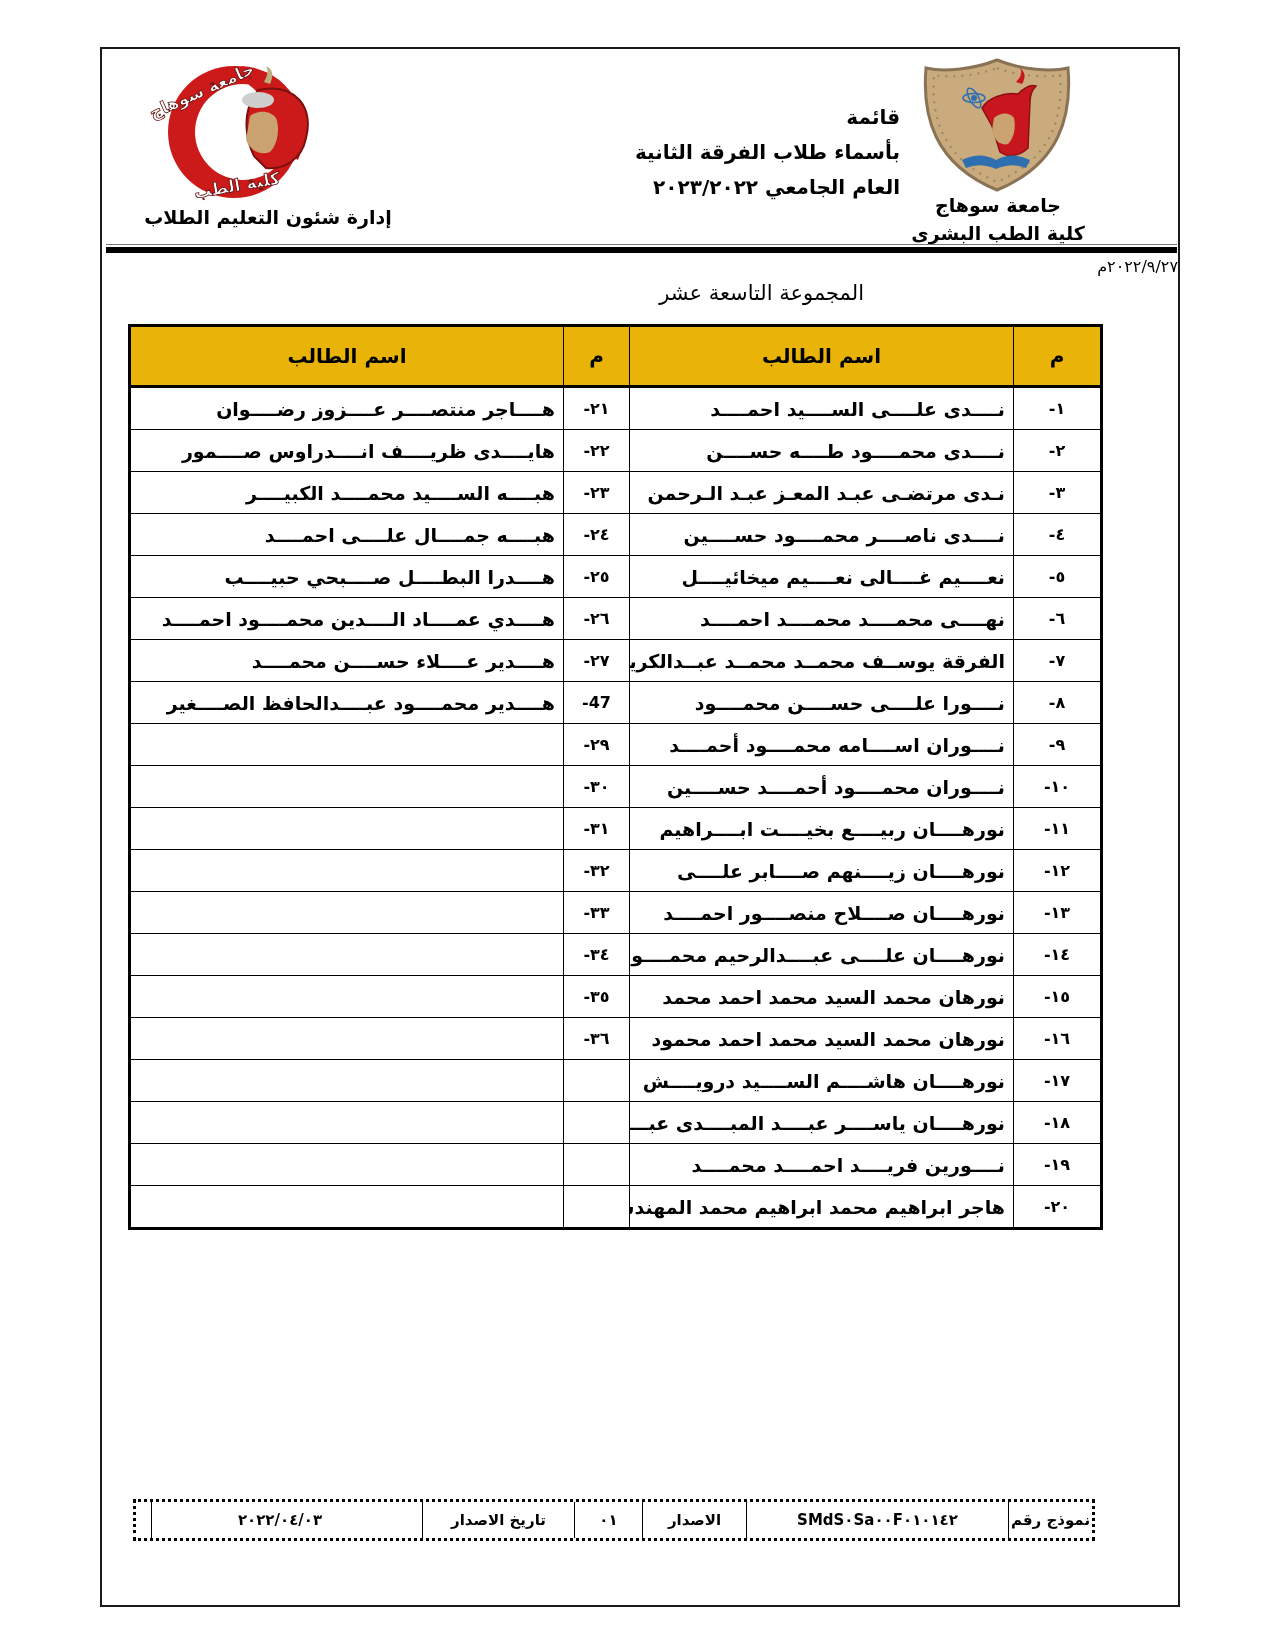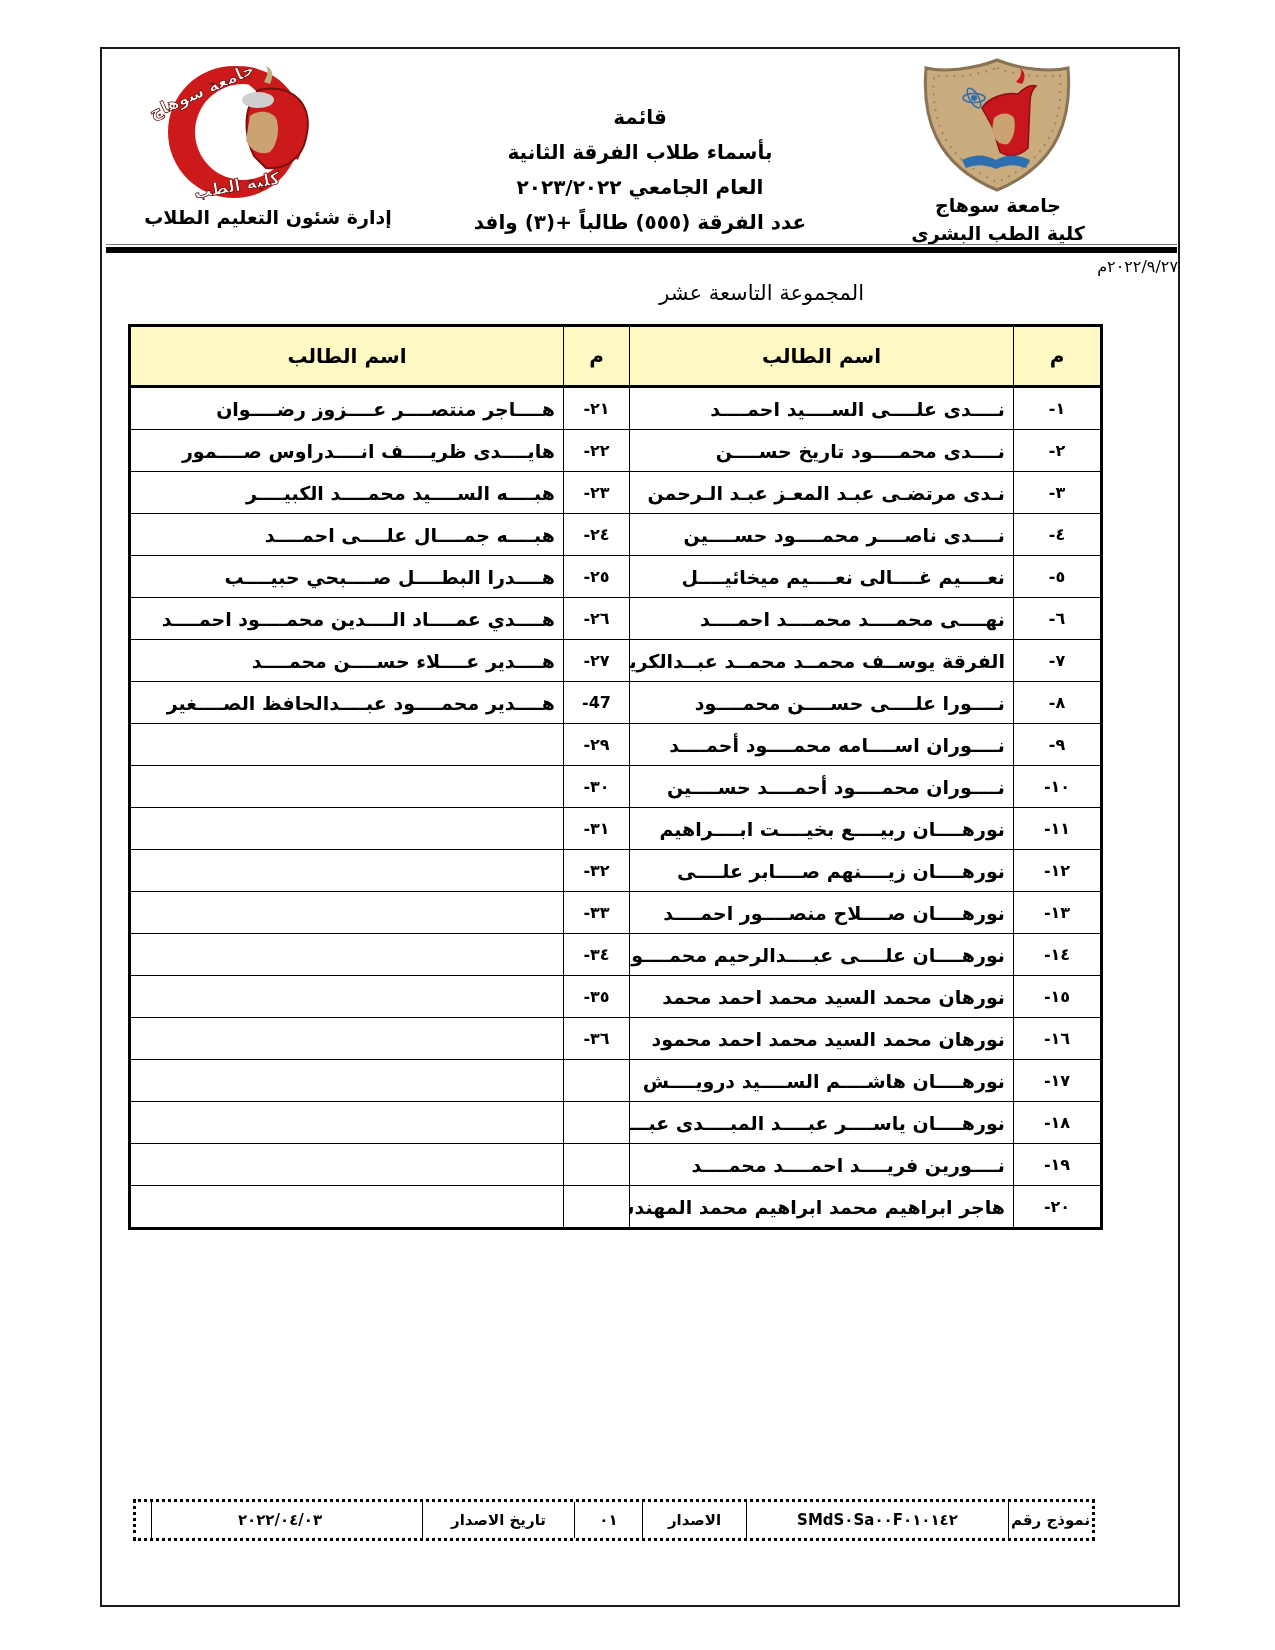--- a/index.html
+++ b/index.html
@@ -4,36 +4,36 @@
 <style>
   html,body{margin:0;padding:0;background:#e8e8e8;}
   .screen{position:relative;width:1275px;height:1650px;background:#ffffff;overflow:hidden;
           font-family:"DejaVu Sans",sans-serif;color:#000;direction:rtl;}
   .page-frame{position:absolute;left:100px;top:47px;width:1076px;height:1556px;border:2px solid #1a1a1a;}
 
   
   .logo-left{position:absolute;left:146px;top:60px;width:190px;height:150px;}
   .left-caption{position:absolute;left:118px;top:206px;width:300px;text-align:center;
                 font-size:19px;font-weight:bold;}
-  .center-head{position:absolute;left:380px;top:100px;width:520px;text-align:center;
+  .center-head{position:absolute;left:380px;top:100px;width:520px;
                font-size:20px;font-weight:bold;line-height:35px;}
   .logo-right{position:absolute;left:912px;top:56px;width:170px;height:138px;}
   .right-head{position:absolute;left:892px;top:191px;width:212px;text-align:center;
               font-size:19px;font-weight:bold;line-height:28px;}
   .rule{position:absolute;left:106px;top:247px;width:1071px;height:6px;background:#000;}
   .rule:before{content:"";position:absolute;top:-3px;left:0;width:100%;height:1px;background:#777;}
   .date-line{position:absolute;left:878px;top:257px;width:300px;text-align:right;
              font-size:16px;direction:rtl;}
   .group-title{position:absolute;left:364px;top:281px;width:500px;text-align:right;font-size:21px;}
 
   
   table.students{position:absolute;left:128px;top:324px;width:972px;border-collapse:collapse;
                  table-layout:fixed;direction:rtl;border:3px solid #000;}
   table.students th,table.students td{border:1px solid #000;overflow:hidden;white-space:nowrap;}
-  table.students thead th{height:56px;background:#fef9c3;font-size:20px;font-weight:bold;
+  table.students thead th{height:56px;background:#eab308;font-size:20px;font-weight:bold;
                           text-align:center;border-bottom:3px solid #000;}
   table.students tbody td{height:39px;}
   td.num{font-size:16px;font-weight:bold;text-align:center;margin-top:23px;}
   td.name{font-size:19px;font-weight:bold;text-align:right;padding:0 8px 0 2px;}
 
   
   .footer-table{position:absolute;left:133px;top:1499px;width:956px;height:36px;display:flex;
                 direction:rtl;border:3px dotted #000;font-size:15px;font-weight:bold;}
   .footer-table .fcell{border-left:1px solid #000;display:flex;align-items:center;justify-content:center;
                        height:100%;box-sizing:border-box;}
@@ -64,21 +64,20 @@
       <text x="58" y="36" font-size="17" font-weight="bold" fill="#ffffff" stroke="#5c0808" stroke-width="0.8" transform="rotate(-24 58 36)" text-anchor="middle">جامعة سوهاج</text>
       <text x="92" y="131" font-size="17" font-weight="bold" fill="#ffffff" stroke="#5c0808" stroke-width="0.8" transform="rotate(-10 92 131)" text-anchor="middle">كلية الطب</text>
     </svg>
   </div>
   <div class="left-caption">إدارة شئون التعليم الطلاب</div>
 
   <div class="center-head">
     <div>قائمة</div>
     <div>بأسماء طلاب الفرقة الثانية</div>
     <div>العام الجامعي ٢٠٢٣/٢٠٢٢</div>
-    <div>عدد الفرقة (٥٥٥) طالباً +(٣) وافد</div>
   </div>
 
   <div class="logo-right">
     <svg width="170" height="138" viewBox="0 0 170 138">
       <path d="M85,4 C110,14 140,16 156,12 C160,60 148,108 85,134 C22,108 10,60 14,12 C30,16 60,14 85,4 Z" fill="#c9ab7e" stroke="#8a7354" stroke-width="3"></path>
       <path d="M85,12 C106,20 132,22 148,19 C151,62 140,102 85,126 C30,102 19,62 22,19 C38,22 64,20 85,12 Z" fill="none" stroke="#9b8561" stroke-width="2" stroke-dasharray="2,6"></path>
       <g>
         <circle cx="62" cy="42" r="3" fill="#2e6fb0"></circle>
         <ellipse cx="62" cy="42" rx="11" ry="4.5" fill="none" stroke="#2e6fb0" stroke-width="1.5"></ellipse>
         <ellipse cx="62" cy="42" rx="11" ry="4.5" fill="none" stroke="#2e6fb0" stroke-width="1.5" transform="rotate(60 62 42)"></ellipse>
@@ -115,21 +114,21 @@
     </thead>
     <tbody>
         <tr>
           <td class="num">١-</td>
           <td class="name">نــــدى علــــى الســــيد احمــــد</td>
           <td class="num">٢١-</td>
           <td class="name">هــــاجر منتصــــر عــــزوز رضــــوان</td>
         </tr>
         <tr>
           <td class="num">٢-</td>
-          <td class="name">نــــدى محمــــود تاريخ حســــن</td>
+          <td class="name">نــــدى محمــــود طــــه حســــن</td>
           <td class="num">٢٢-</td>
           <td class="name">هايــــدى ظريــــف انــــدراوس صــــمور</td>
         </tr>
         <tr>
           <td class="num">٣-</td>
           <td class="name">نـدى مرتضـى عبـد المعـز عبـد الـرحمن</td>
           <td class="num">٢٣-</td>
           <td class="name">هبــــه الســــيد محمــــد الكبيــــر</td>
         </tr>
         <tr>

